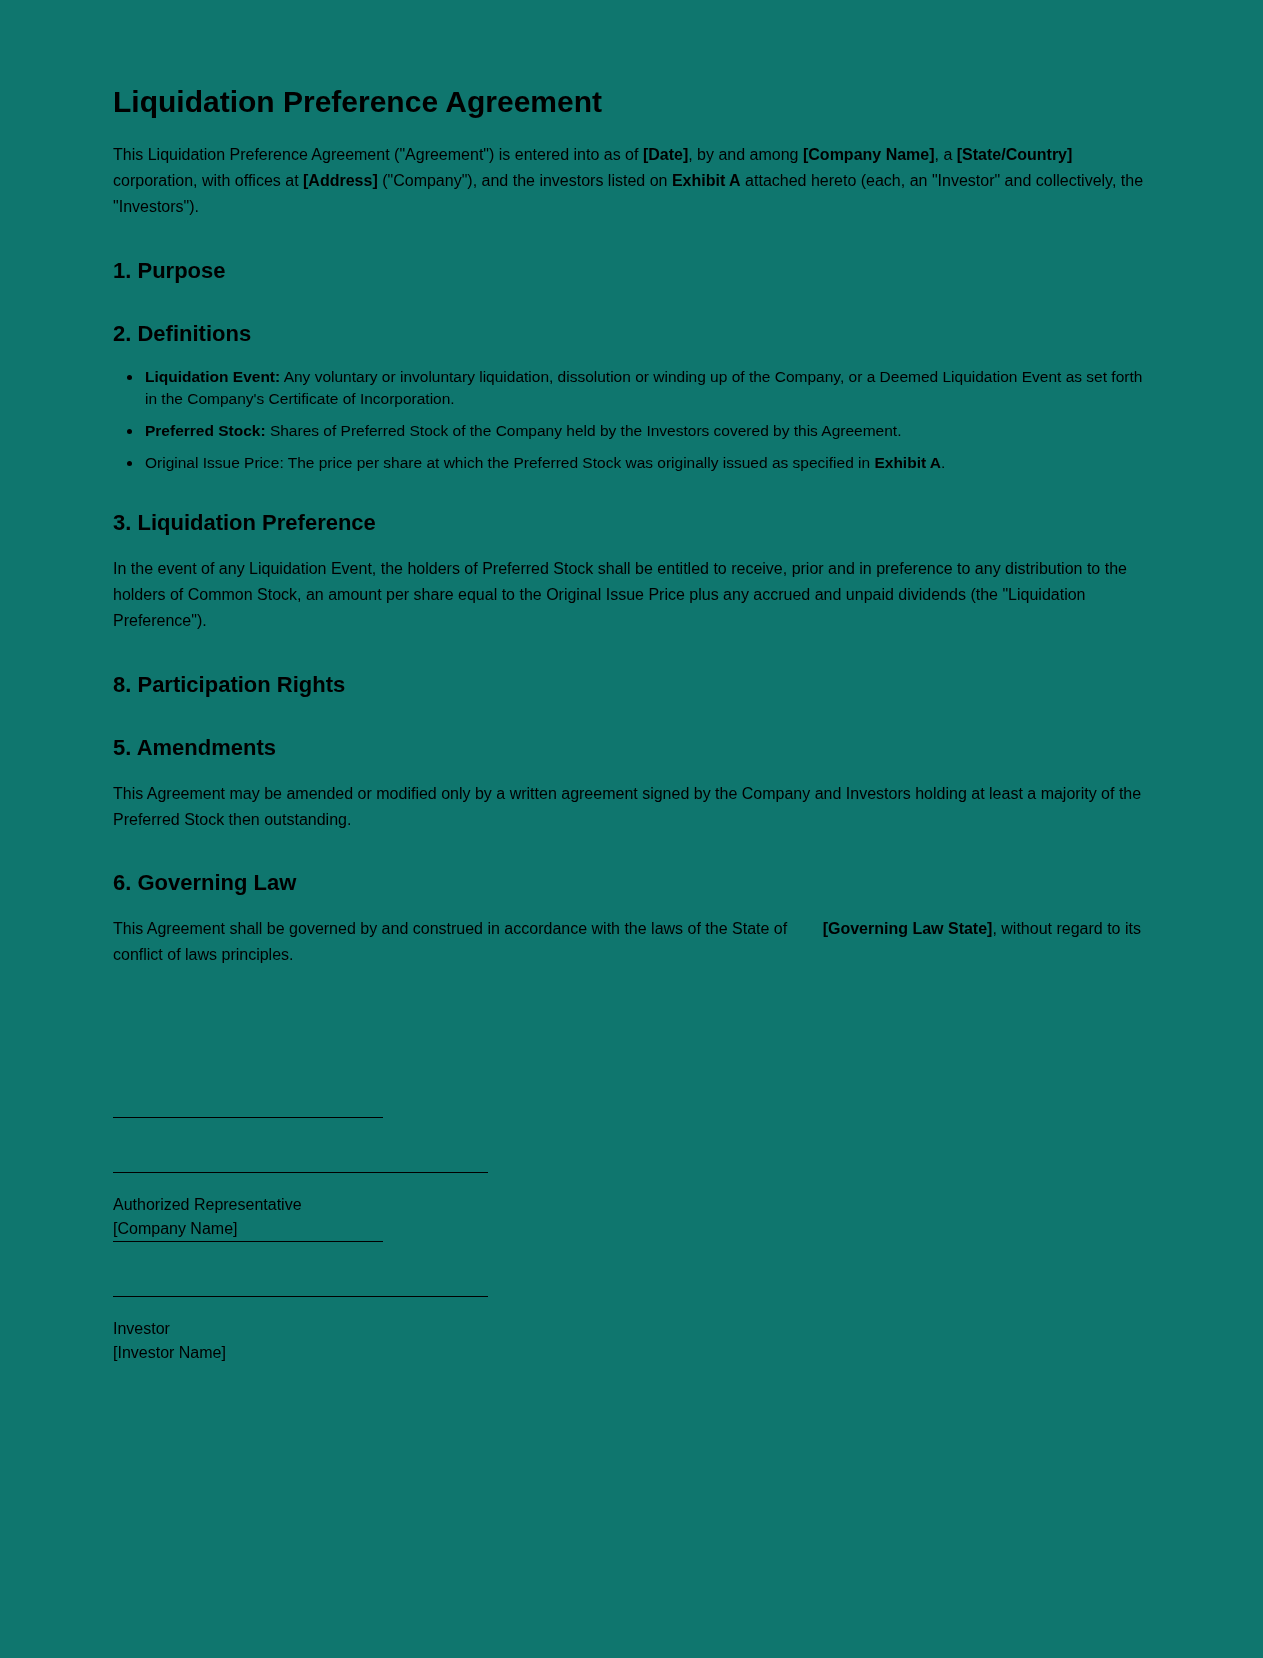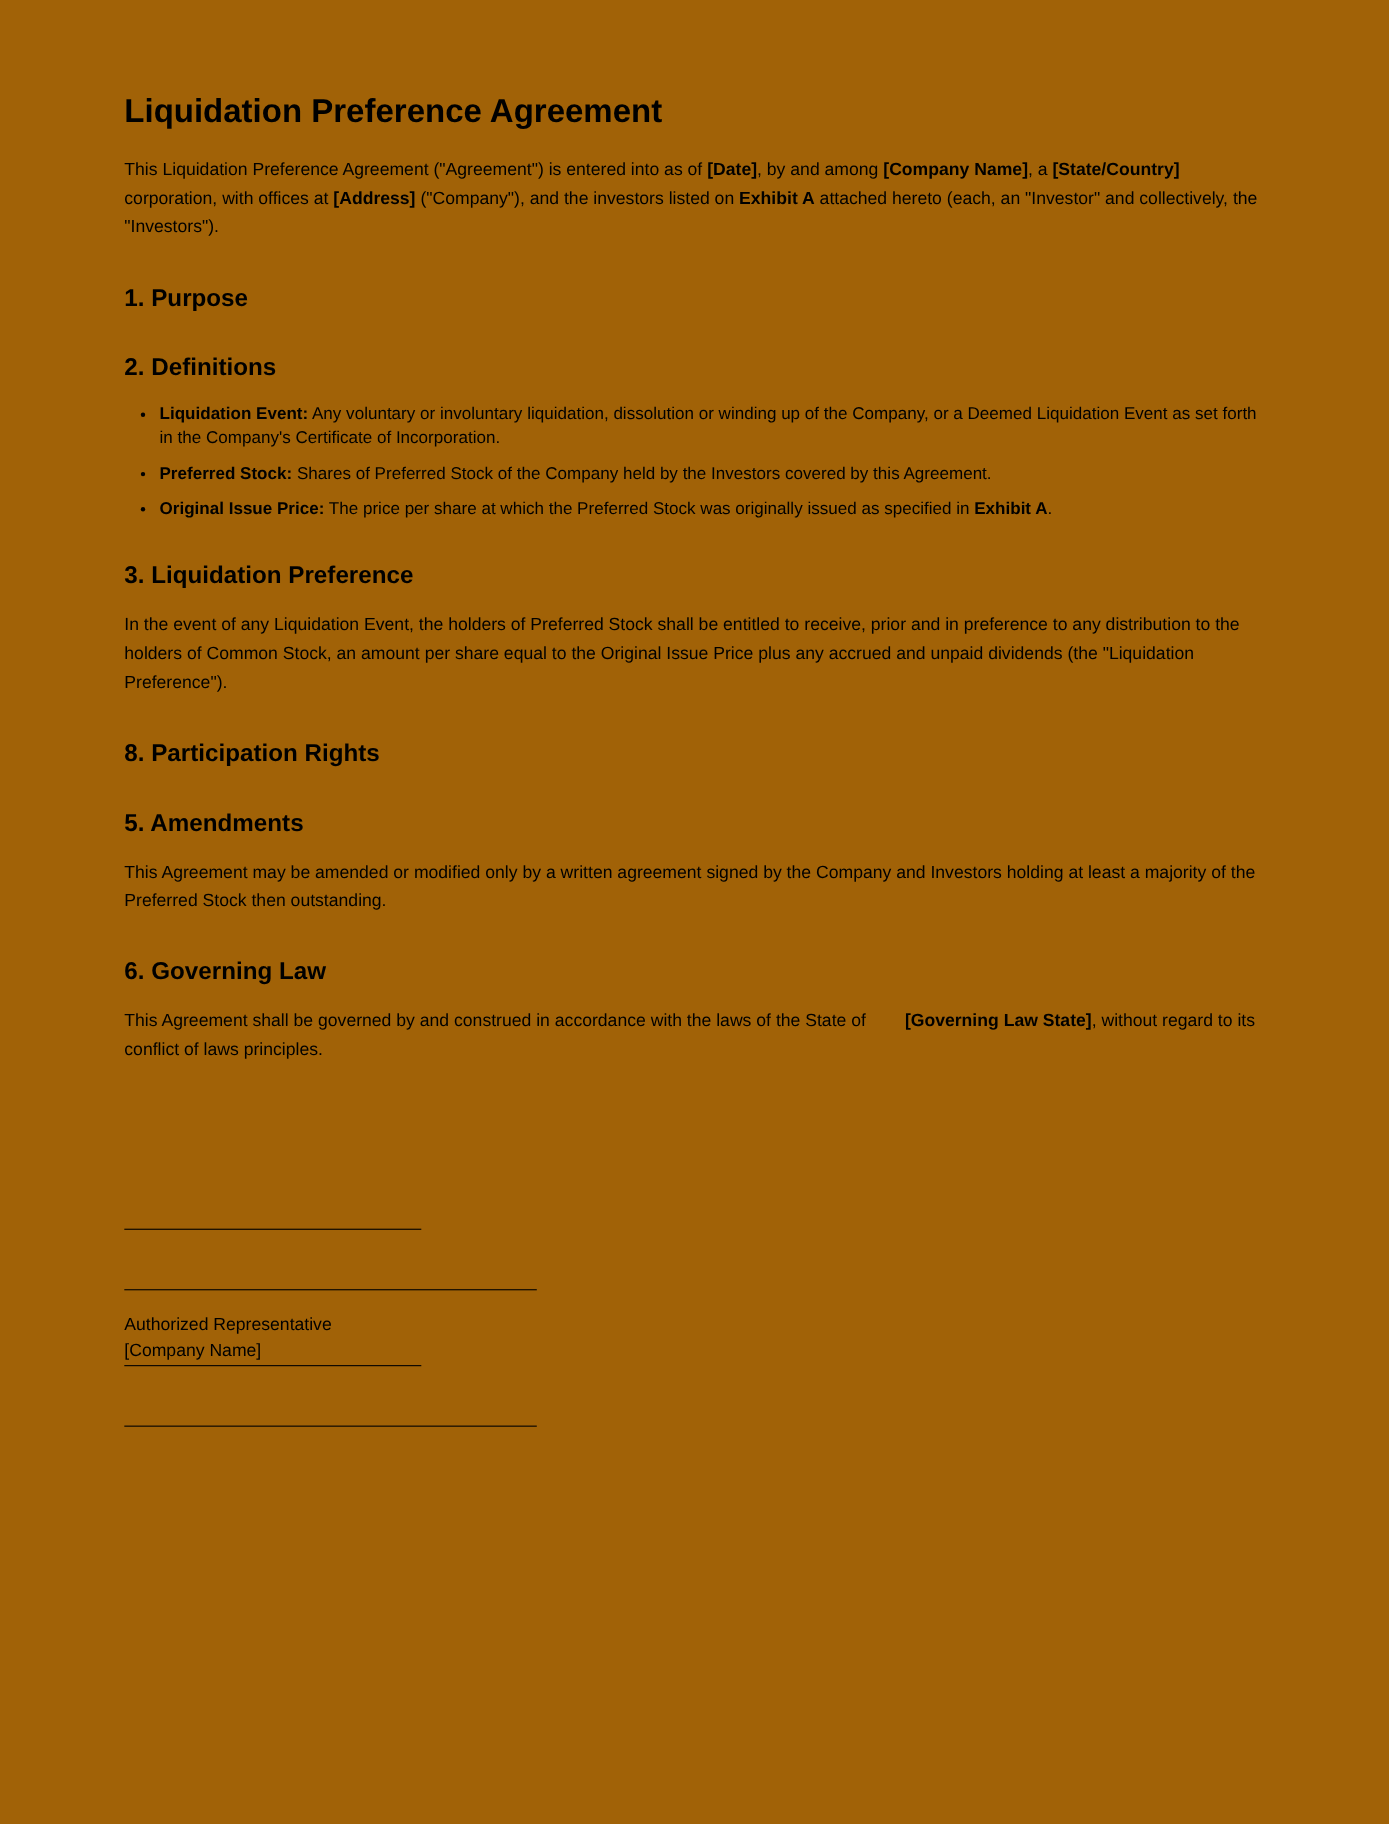--- a/index.html
+++ b/index.html
@@ -8,21 +8,21 @@
     width: 1263px;
     min-height: 1658px;
     background: #ffffff;
     color: #000000;
     font-family: "Liberation Sans", "DejaVu Sans", sans-serif;
   }
   .page {
     width: 1263px;
     min-height: 1658px;
     padding: 85px 113px 60px 113px;
-    background: #a16207;
+    background: #0f766e;
   }
   h1.doc-title {
     font-size: 30px;
     line-height: 1.15;
     font-weight: 700;
     margin: 0 0 22px 0;
     letter-spacing: 0;
   }
   p.body-text {
     font-size: 16px;
@@ -85,21 +85,21 @@
 
   <section>
     <h2 class="section-heading">1. Purpose</h2>
   </section>
 
   <section>
     <h2 class="section-heading">2. Definitions</h2>
     <ul class="def-list">
       <li><span style="font-weight: 700;">Liquidation Event:</span><span> Any voluntary or involuntary liquidation, dissolution or winding up of the Company, or a Deemed Liquidation Event as set forth in the Company's Certificate of Incorporation.</span></li>
       <li><span style="font-weight: 700;">Preferred Stock:</span><span> Shares of Preferred Stock of the Company held by the Investors covered by this Agreement.</span></li>
-      <li><span style="font-weight: 700;">Original Issue Price:</span><span> The price per share at which the Preferred Stock was originally issued as specified in </span><span style="font-weight: 700;">Exhibit A</span><span>.</span></li>
+      <li><span style="font-weight: 400;">Original Issue Price:</span><span> The price per share at which the Preferred Stock was originally issued as specified in </span><span style="font-weight: 700;">Exhibit A</span><span>.</span></li>
     </ul>
   </section>
 
   <section>
     <h2 class="section-heading">3. Liquidation Preference</h2>
     <p class="body-text"><span>In the event of any Liquidation Event, the holders of Preferred Stock shall be entitled to receive, prior and in preference to any distribution to the holders of Common Stock, an amount per share equal to the Original Issue Price plus any accrued and unpaid dividends (the "Liquidation Preference").</span></p>
   </section>
 
   <section>
     <h2 class="section-heading">8. Participation Rights</h2>
@@ -120,16 +120,20 @@
       <div class="sig-line-short"></div>
       <div class="sig-line-long"></div>
       <div class="sig-labels">
         <span class="sig-role">Authorized Representative</span>
         <span class="sig-name">[Company Name]</span>
       </div>
     </div>
     <div class="sig-col">
       <div class="sig-line-short"></div>
       <div class="sig-line-long"></div>
+      <div class="sig-labels">
+        <span class="sig-role">Investor</span>
+        <span class="sig-name">[Investor Name]</span>
+      </div>
     </div>
   </div>
 
 </div>
 
 </body></html>

